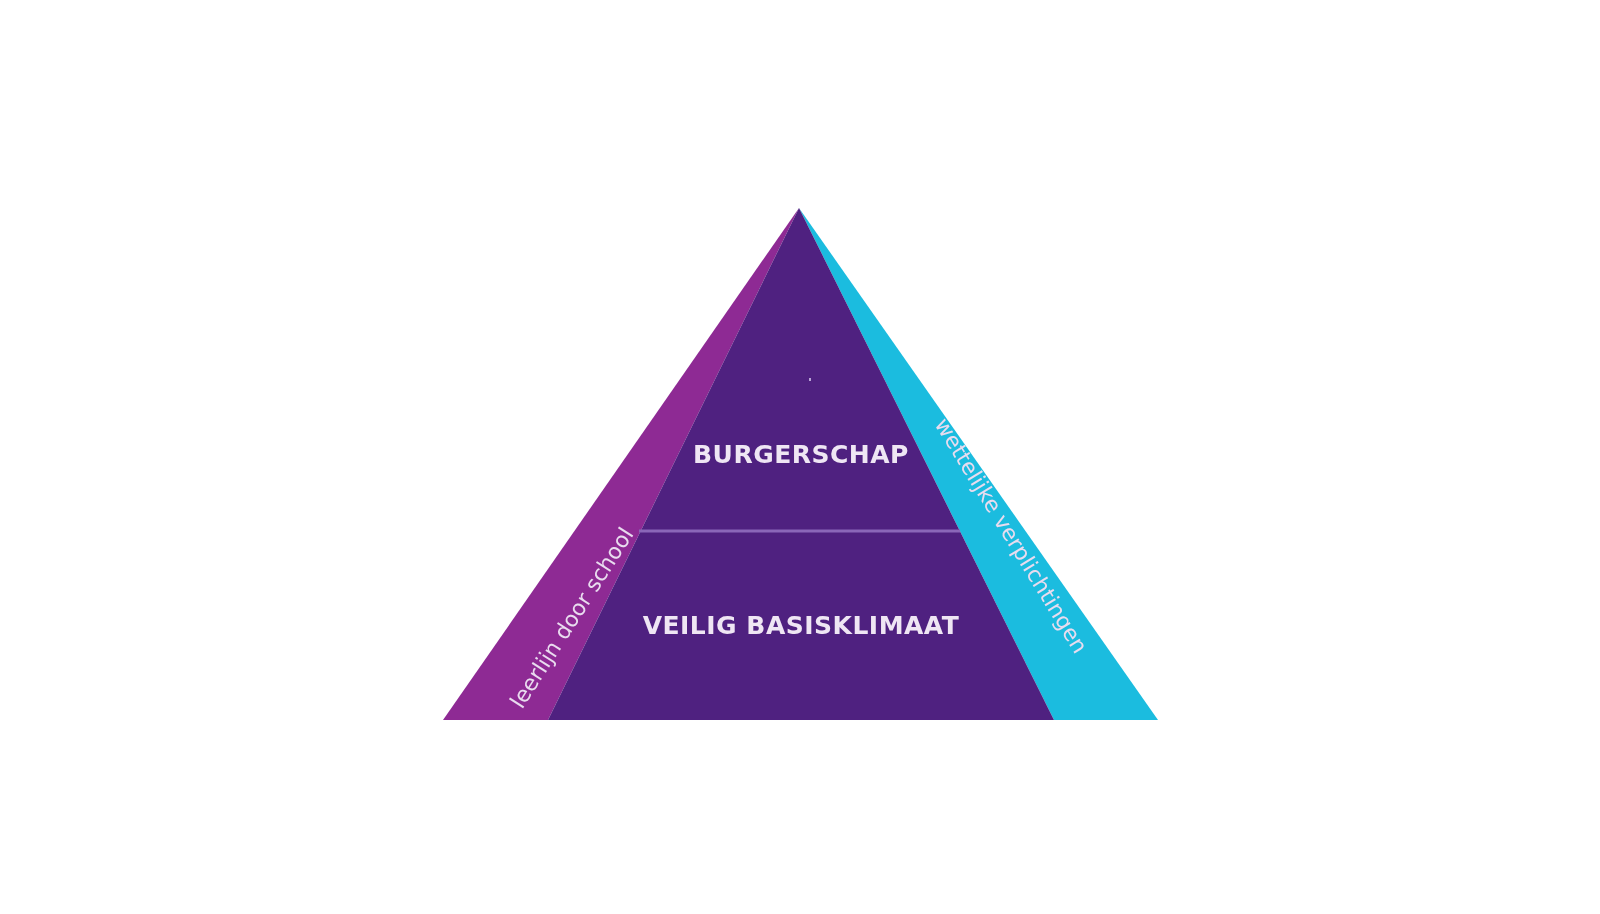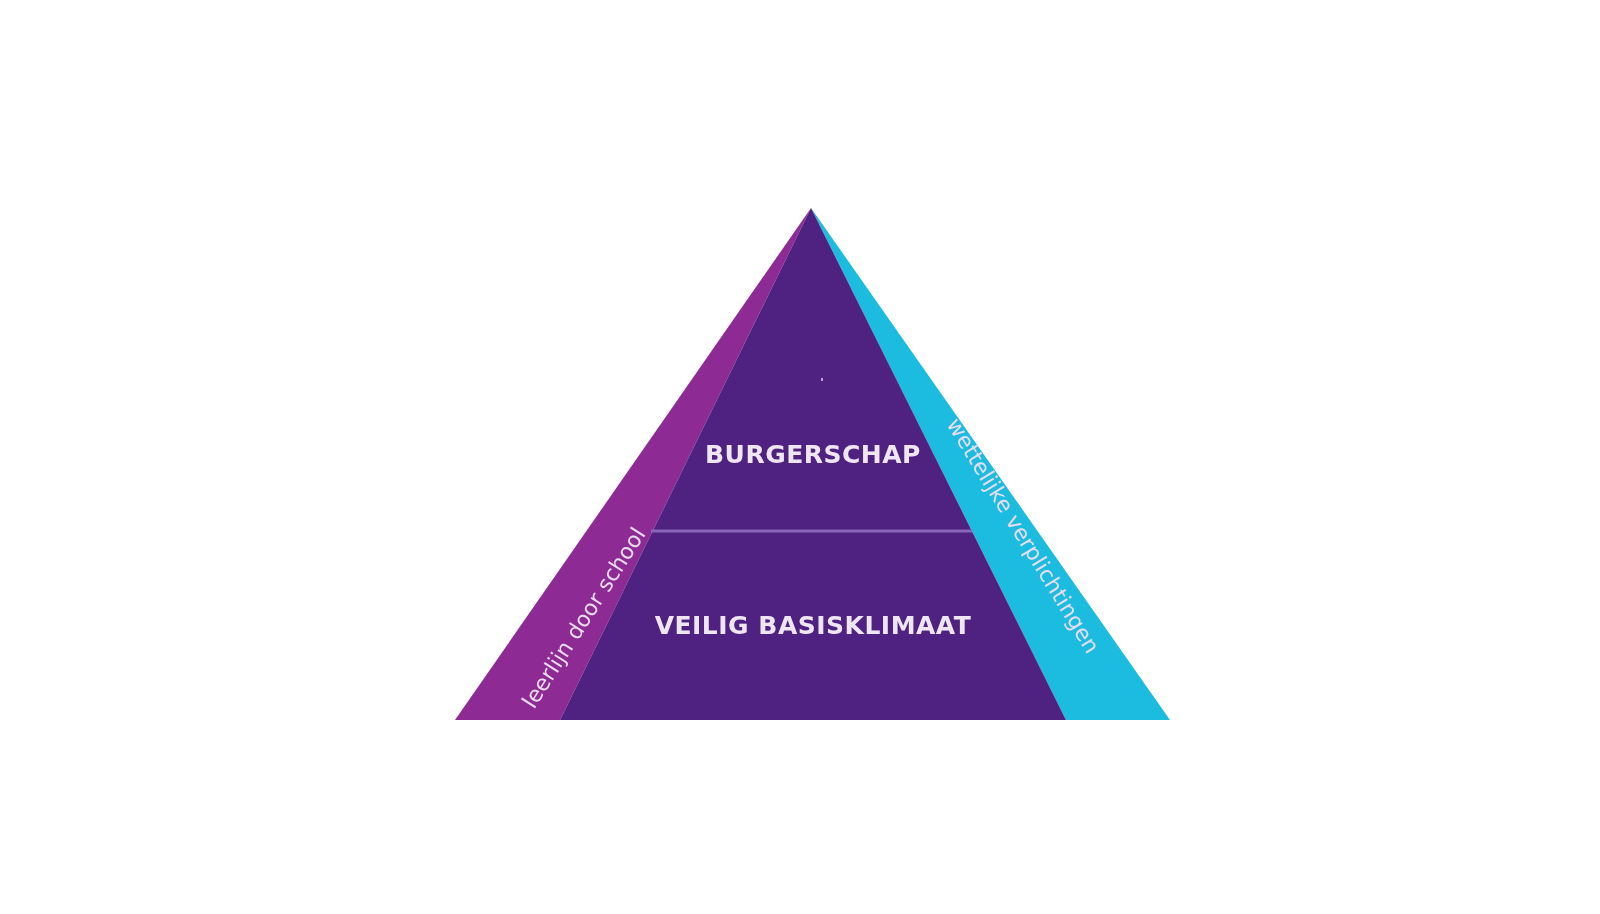--- a/index.html
+++ b/index.html
@@ -9,21 +9,21 @@
     }
     body {
       width: 1600px;
       height: 914px;
       position: relative;
       overflow: hidden;
       font-family: "DejaVu Sans", sans-serif;
     }
     #stage {
       position: absolute;
-      left: 12px; top: 0;
+      left: 0; top: 0;
       width: 1504px; height: 914px;
     }
     svg { display: block; }
     .tier-label {
       font-family: "DejaVu Sans", sans-serif;
       font-weight: bold;
       font-size: 25px;
       fill: #efe6f4;
       letter-spacing: 0.5px;
     }

